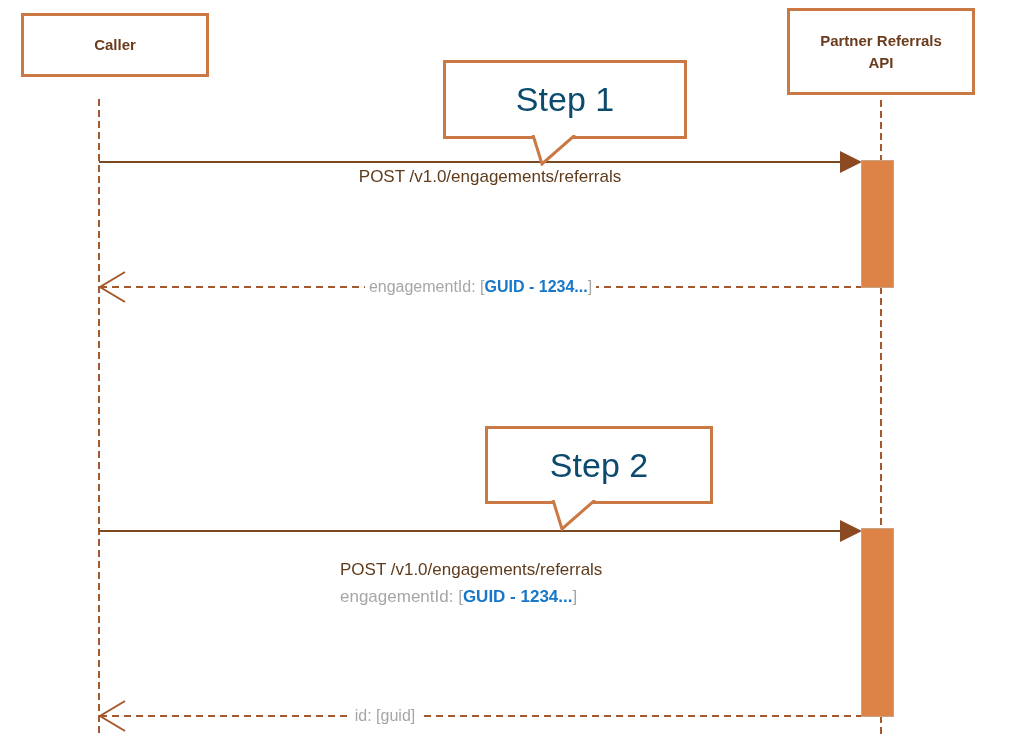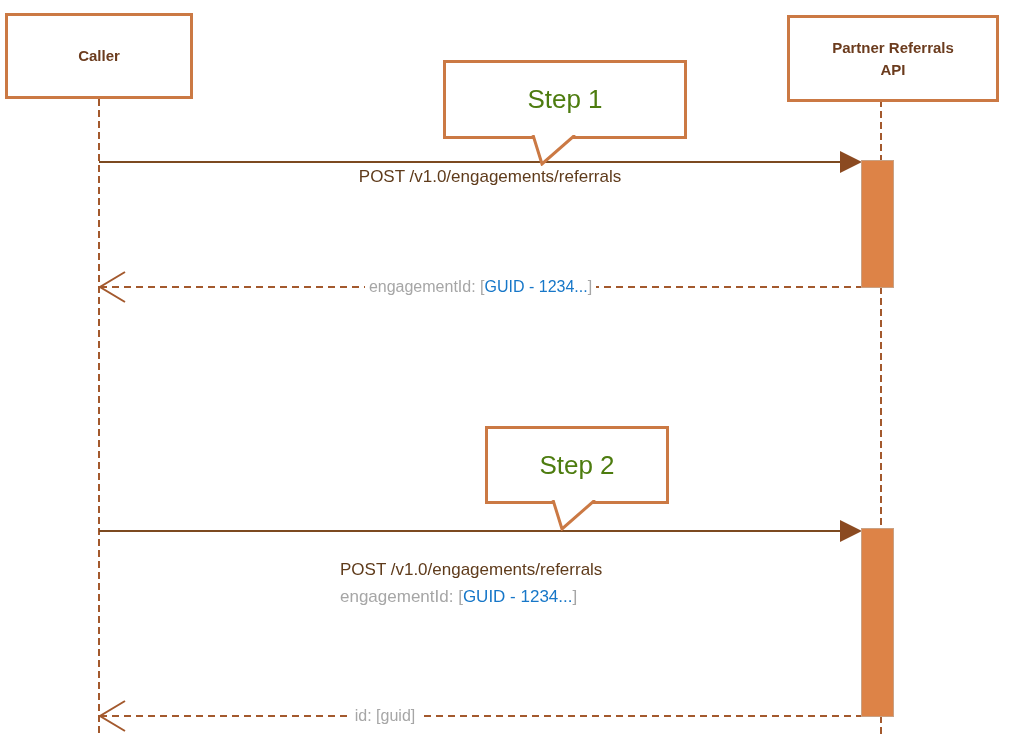--- a/index.html
+++ b/index.html
@@ -73,52 +73,52 @@
   .msg-label{
     position:absolute;
     font-size:17px;
     z-index:6;
     white-space:nowrap;
   }
   .msg-label.center{text-align:center;}
   .msg-label.block{line-height:27px;}
   .brown{color:var(--message-text);}
   .gray{color:var(--muted-text);text-align:right;}
-  .blue{color:var(--highlight-text);font-weight:normal;}
+  .blue{color:var(--highlight-text);font-weight:bold;}
   .label-bg{background:#fff;padding:0 4px;font-size:16px;line-height:19px;display:inline-block;}
   
   .callout{
     position:absolute;
     background:#fff;
     border:3px solid var(--accent);
     box-sizing:border-box;
     display:flex;align-items:center;justify-content:center;
     z-index:10;
   }
   .callout-label{
-    font-size:26px;
-    color:#4d7c0f;
+    font-size:34px;
+    color:#0c4a6e;
   }
   .callout .tail{position:absolute;top:100%;margin-top:-1px;}
   .callout .tail polyline{
     fill:#fff;stroke:var(--accent);stroke-width:3;stroke-linejoin:miter;
   }
 </style>
 </head>
 <body>
 
 <div class="stage">
 
   <div class="lifeline" style="left:98px;top:99px;height:638px;"></div>
   <div class="lifeline" style="left:880px;top:100px;height:637px;"></div>
 
-  <div class="actor" style="left:5px;top:13px;width:188px;height:86px;">
+  <div class="actor" style="left:21px;top:13px;width:188px;height:64px;">
     <span class="actor-label">Caller</span>
   </div>
-  <div class="actor" style="left:787px;top:15px;width:212px;height:87px;">
+  <div class="actor" style="left:787px;top:8px;width:188px;height:87px;">
     <span class="actor-label narrow">Partner Referrals API</span>
   </div>
 
   <div class="hline solid" style="left:99px;top:161px;width:742px;"></div>
   <div class="tri-head" style="left:840px;top:151px;"></div>
   <div class="msg-label center brown" style="left:99px;top:167px;width:782px;">POST /v1.0/engagements/referrals</div>
   <div class="activation" style="left:861px;top:160px;height:128px;"></div>
 
   <div class="hline dashed" style="left:100px;top:286px;width:762px;"></div>
   <svg class="open-head" style="left:97px;top:270px;" width="30" height="34" viewBox="0 0 30 34">
@@ -144,20 +144,20 @@
   <div class="activation" style="left:861px;top:528px;height:189px;"></div>
 
   <div class="hline dashed" style="left:100px;top:715px;width:761px;"></div>
   <svg class="open-head" style="left:97px;top:699px;" width="30" height="34" viewBox="0 0 30 34">
     <path d="M28 2 L3 17 L28 32"></path>
   </svg>
   <div class="msg-label center" style="left:105px;top:706px;width:560px;">
     <span class="label-bg gray">id: [guid]</span>
   </div>
 
-  <div class="callout" style="left:485px;top:426px;width:184px;height:78px;">
+  <div class="callout" style="left:485px;top:426px;width:228px;height:78px;">
     <span class="callout-label">Step 2</span>
     <svg class="tail" style="left:62px;" width="50" height="31" viewBox="0 0 50 31">
       <polyline points="3,0 12,29 45,0"></polyline>
     </svg>
   </div>
 
 </div>
 
 </body></html>

